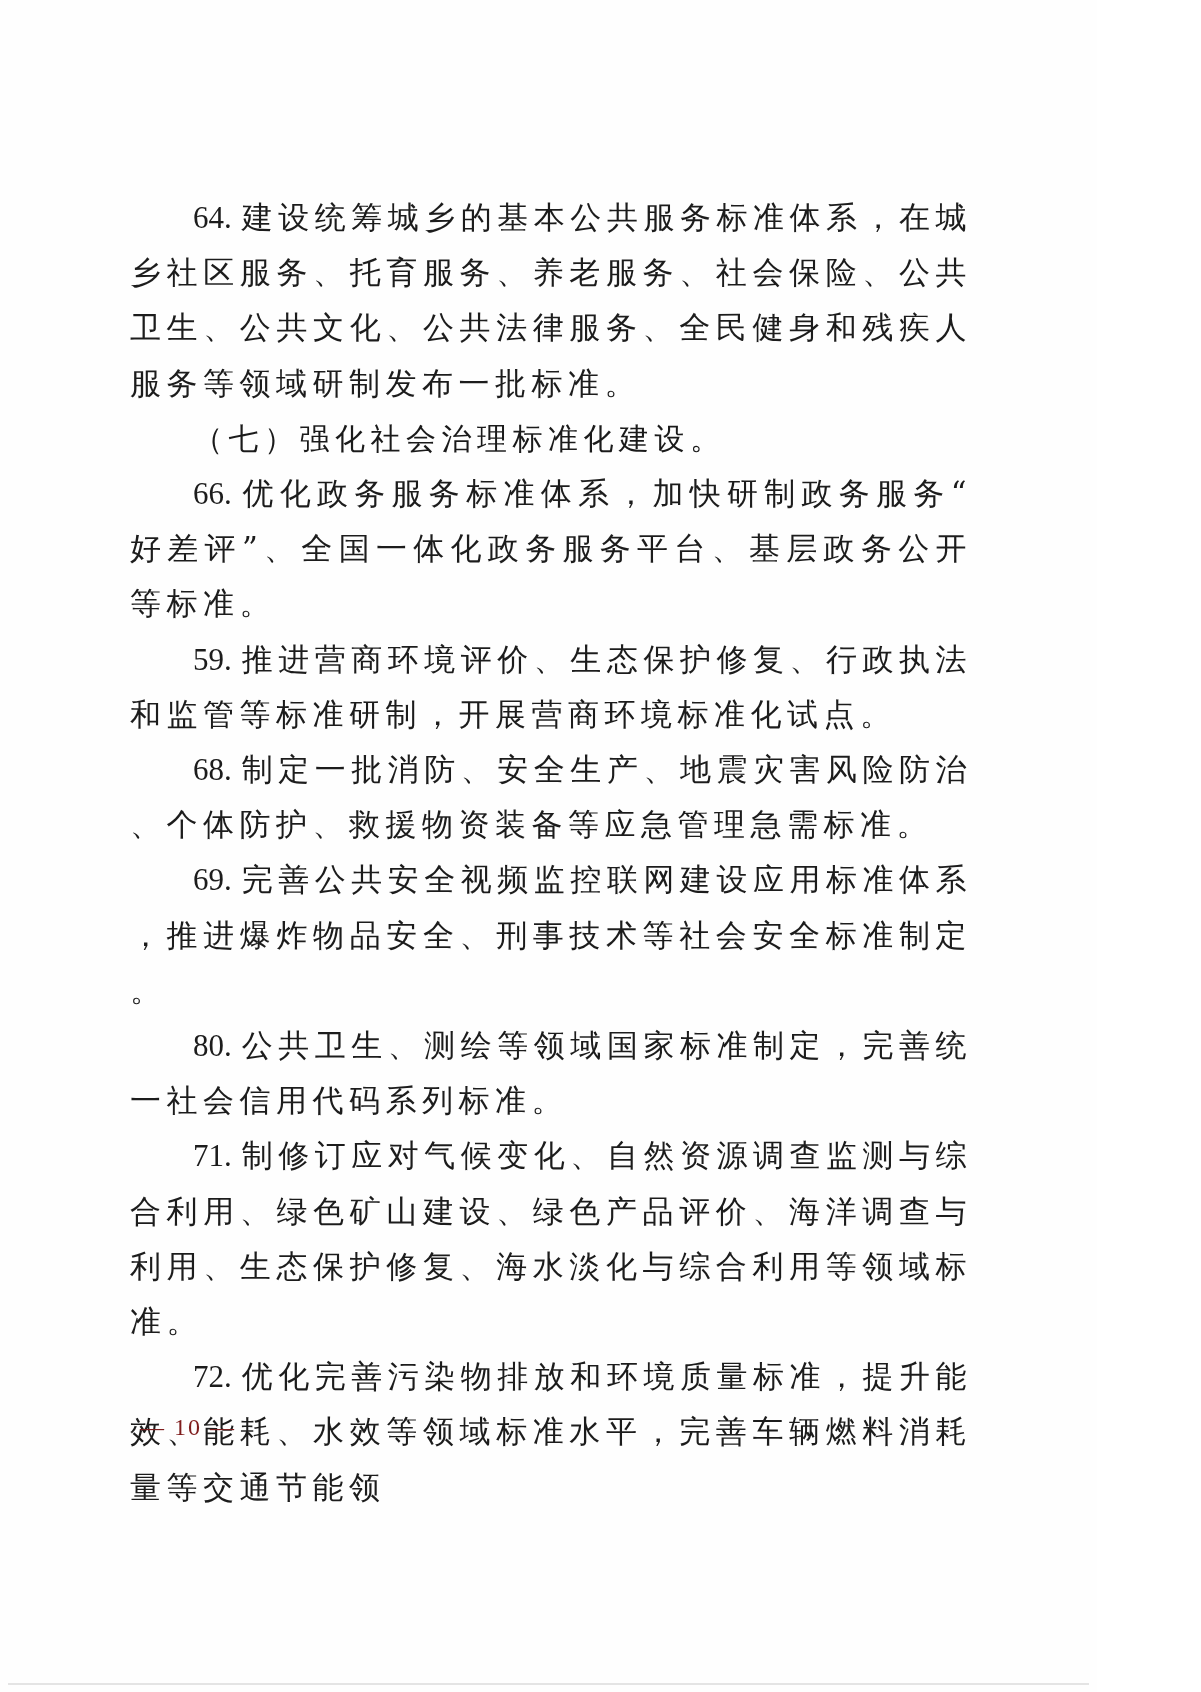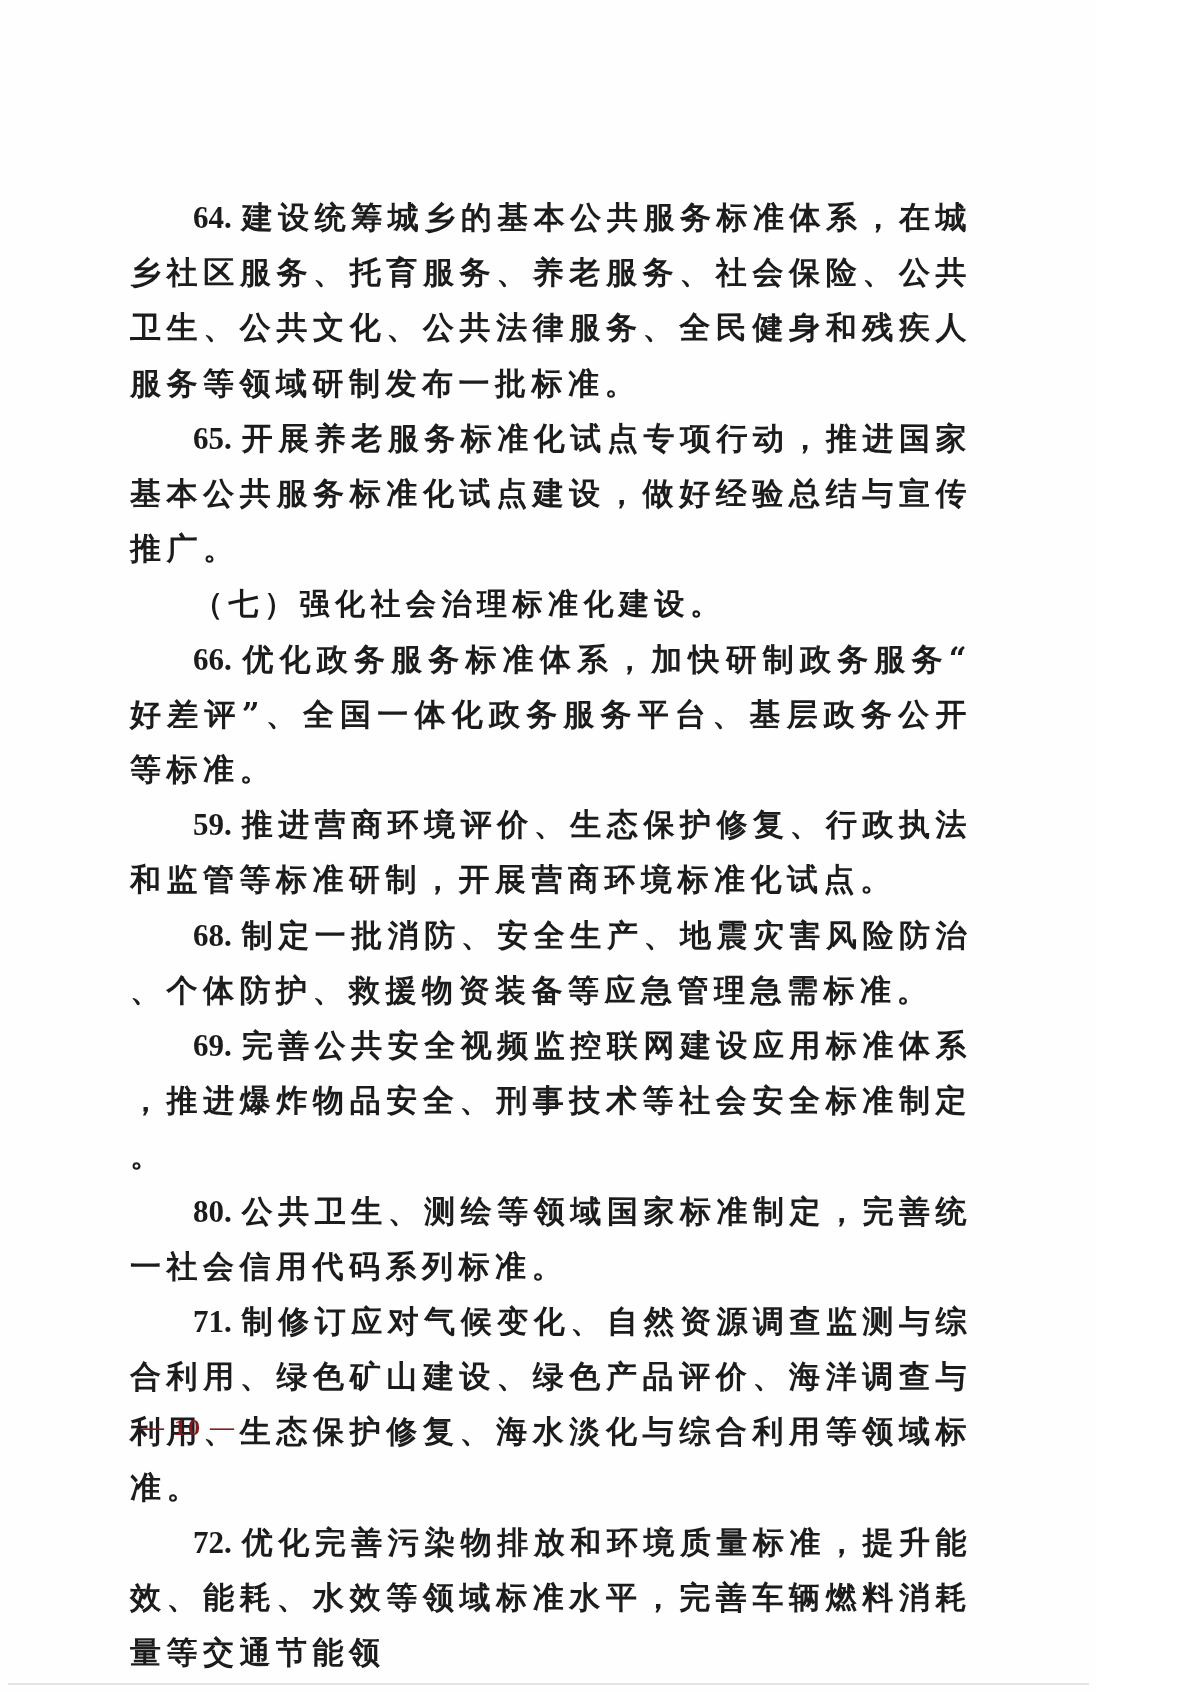--- a/index.html
+++ b/index.html
@@ -13,21 +13,20 @@
       position: relative;
       overflow: hidden;
     }
     .page {
       position: absolute;
       left: 0;
       top: 0;
       width: 1097px;
       height: 1692px;
       background: #fefefe;
-      font-weight: bold;
     }
     .content {
       position: absolute;
       left: 130px;
       top: 190px;
       width: 842px;
       font-family: "DejaVu Serif", "Liberation Serif", serif;
       font-size: 31px;
       color: #1c1c1c;
       line-height: 55.2px;
@@ -73,21 +72,20 @@
     }
   </style>
 </head>
 <body>
 
 <div class="page">
   <div class="content">
 
     <p class="para"><span class="num">64.</span><span>建设统筹城乡的基本公共服务标准体系，在城乡社区服务、托育服务、养老服务、社会保险、公共卫生、公共文化、公共法律服务、全民健身和残疾人服务等领域研制发布一批标准。</span></p>
 
-    <p class="para"><span class="num">65.</span><span>开展养老服务标准化试点专项行动，推进国家基本公共服务标准化试点建设，做好经验总结与宣传推广。</span></p>
 
     <p class="heading">（七）强化社会治理标准化建设。</p>
 
     <p class="para"><span class="num">66.</span><span>优化政务服务标准体系，加快研制政务服务“好差评”、全国一体化政务服务平台、基层政务公开等标准。</span></p>
 
     <p class="para"><span class="num">59.</span><span>推进营商环境评价、生态保护修复、行政执法和监管等标准研制，开展营商环境标准化试点。</span></p>
 
     <p class="para"><span class="num">68.</span><span>制定一批消防、安全生产、地震灾害风险防治、个体防护、救援物资装备等应急管理急需标准。</span></p>
 
     <p class="para"><span class="num">69.</span><span>完善公共安全视频监控联网建设应用标准体系，推进爆炸物品安全、刑事技术等社会安全标准制定。</span></p>

